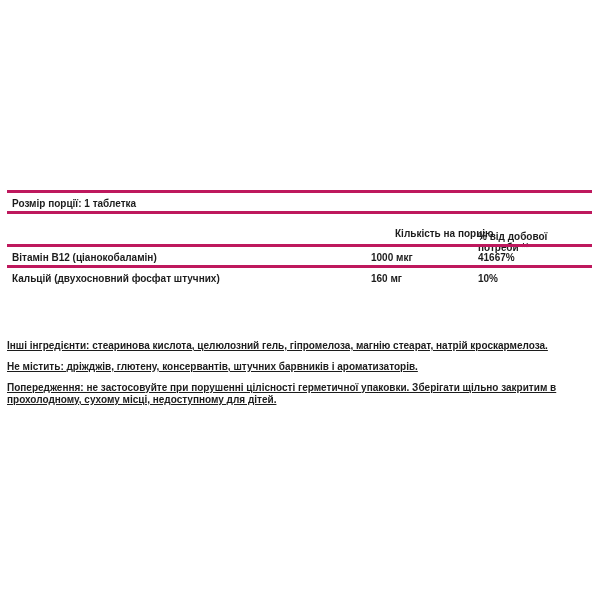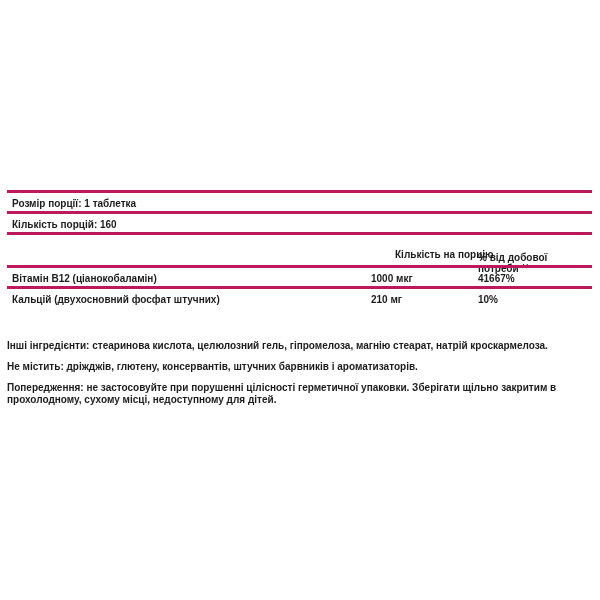--- a/index.html
+++ b/index.html
@@ -24,44 +24,41 @@
   .row.nutrient { height: 21px; }
   .row.nutrient .c1 { position: absolute; left: 5px; top: 5px; white-space: nowrap; }
   .row.nutrient .c2 { position: absolute; left: 364px; top: 5px; white-space: nowrap; }
   .row.nutrient .c3 { position: absolute; left: 471px; top: 5px; white-space: nowrap; }
   .row.footnote { height: 21px; border-bottom: 1px solid #ececec; }
   .row.footnote .txt { position: absolute; left: 5px; top: 4px; white-space: nowrap; }
   .notes {
     position: absolute; left: 7px; top: 340px; width: 585px;
     font-size: 10px; font-weight: bold; line-height: 12px;
   }
-  .notes p { margin: 0 0 9px 0; }
+  .notes p { margin: 0 0 9px 0; text-decoration: underline; }
 </style>
 </head>
 <body>
 
 <div class="facts">
   <div class="row simple">
     <span class="txt">Розмір порції: 1 таблетка</span>
-  </div>
-  <div class="row simple">
-    <span class="txt">Кількість порцій: 160</span>
   </div>
   <div class="row header">
     <span class="col2">Кількість на порцію</span>
     <span class="col3">% від добової потреби **</span>
   </div>
   <div class="row nutrient">
     <span class="c1">Вітамін B12 (ціанокобаламін)</span>
     <span class="c2">1000 мкг</span>
     <span class="c3">41667%</span>
   </div>
   <div class="row nutrient">
     <span class="c1">Кальцій (двухосновний фосфат штучних)</span>
-    <span class="c2">210 мг</span>
+    <span class="c2">160 мг</span>
     <span class="c3">10%</span>
   </div>
 </div>
 
 <div class="notes">
   <p>Інші інгредієнти: стеаринова кислота, целюлозний гель, гіпромелоза, магнію стеарат, натрій кроскармелоза.</p>
   <p>Не містить: дріжджів, глютену, консервантів, штучних барвників і ароматизаторів.</p>
   <p>Попередження: не застосовуйте при порушенні цілісності герметичної упаковки.  Зберігати щільно закритим в прохолодному, сухому місці, недоступному для дітей.</p>
 </div>
 

